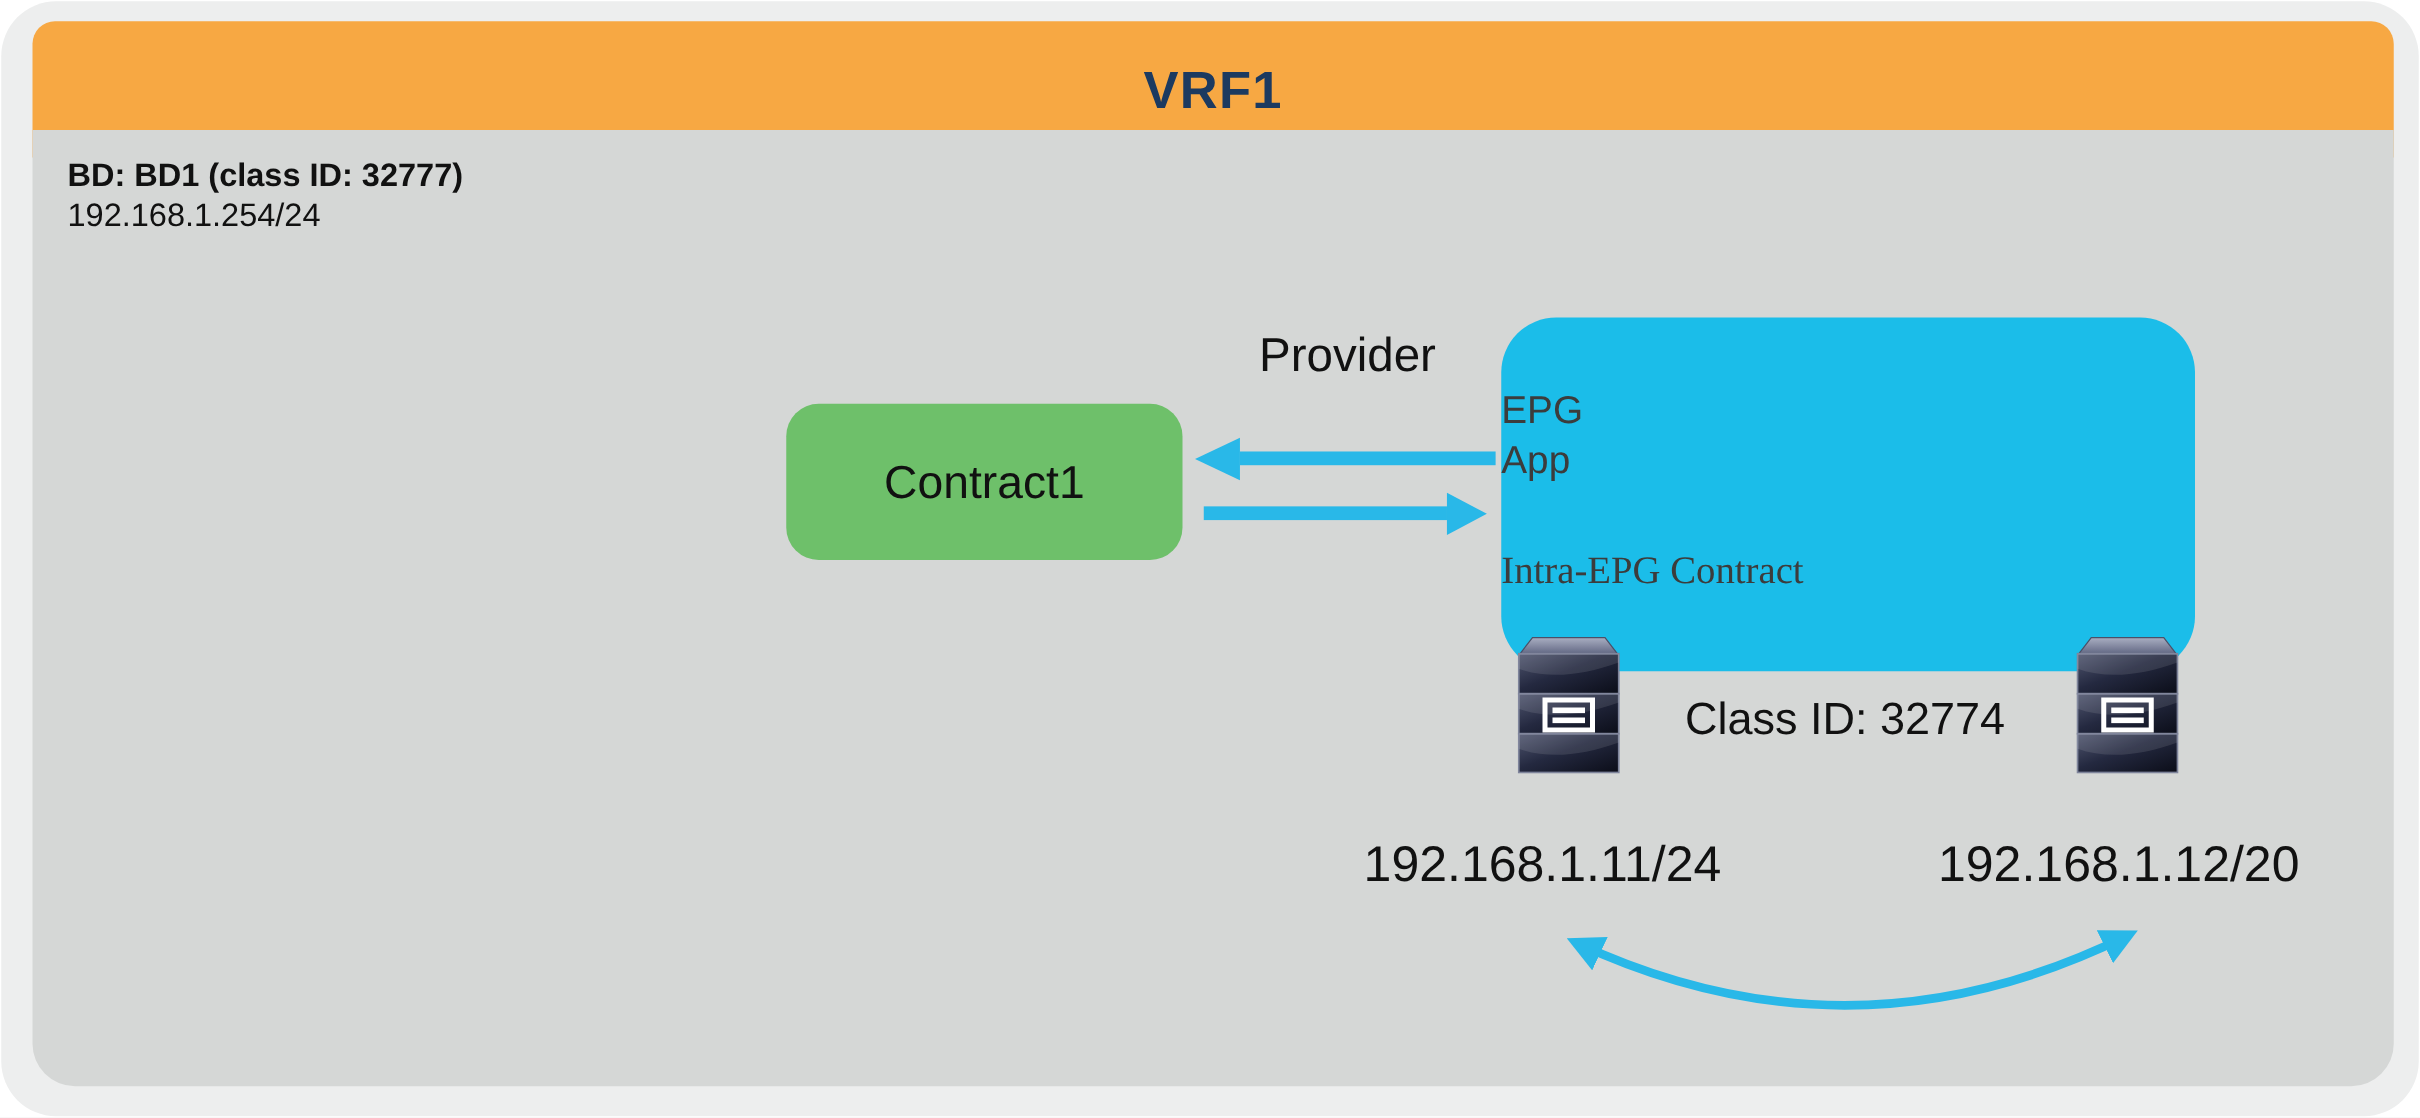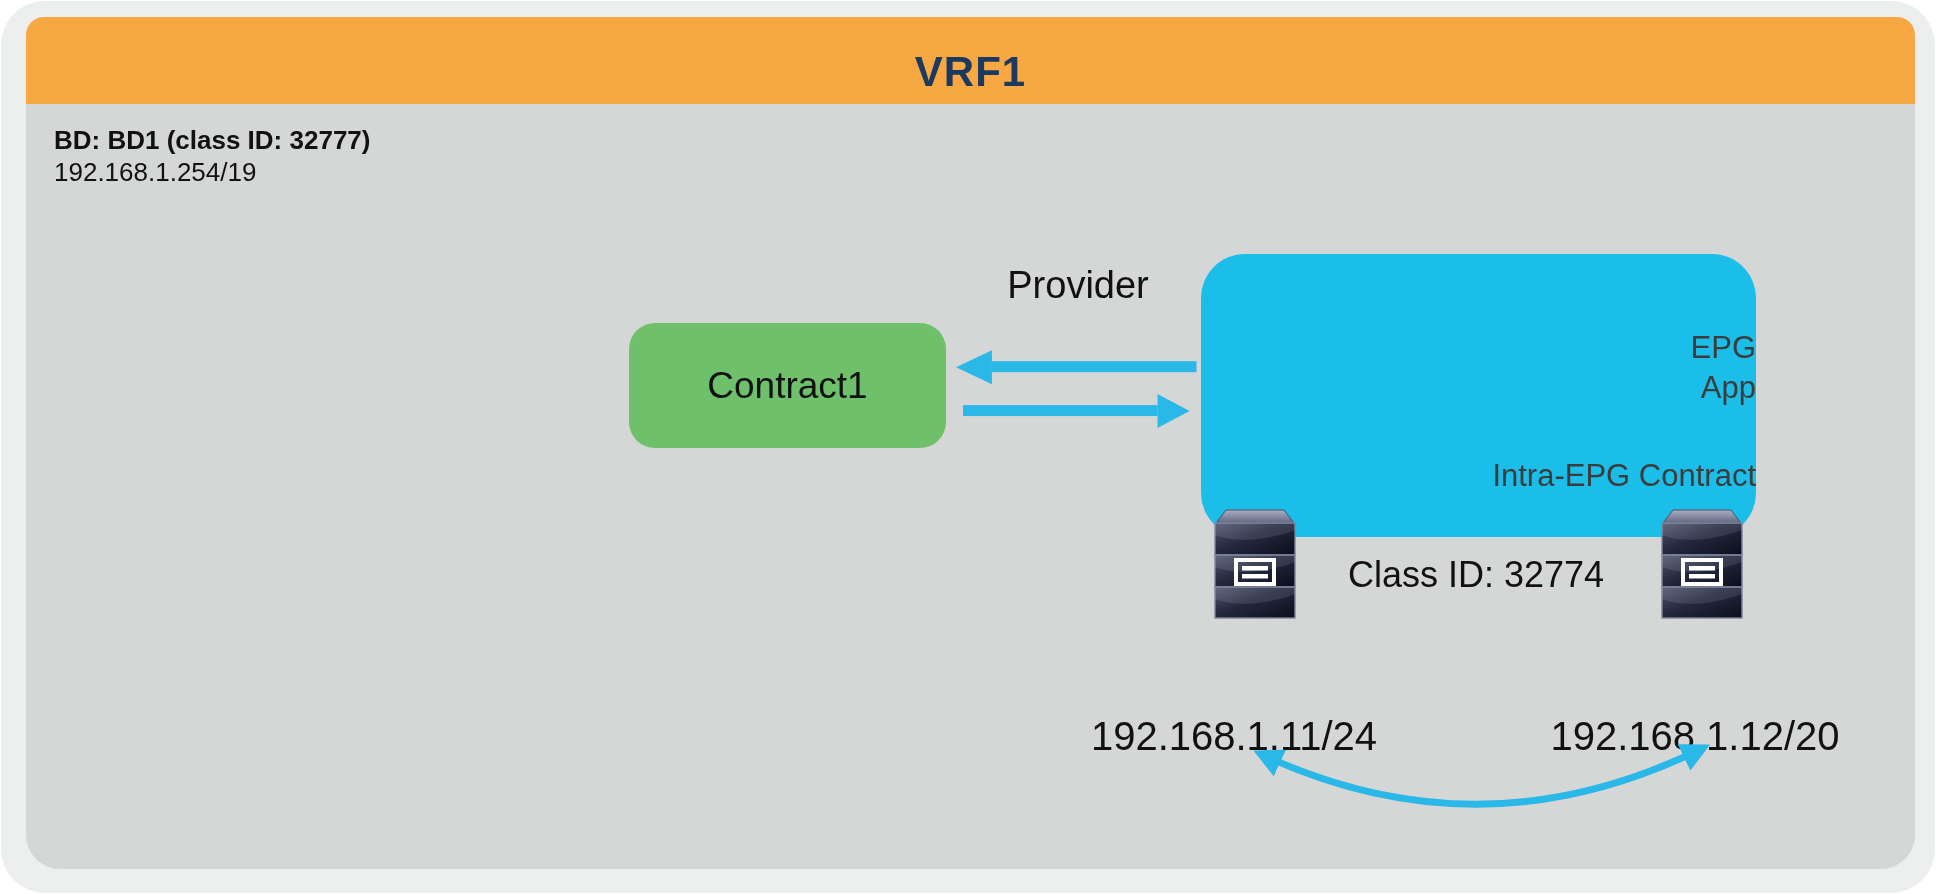--- a/index.html
+++ b/index.html
@@ -28,48 +28,48 @@
   .bd-label{font-weight:bold;}
   .contract-box{position:absolute;left:603px;top:219px;width:317px;height:125px;
     background:var(--green);border-radius:26px;
     display:flex;align-items:center;justify-content:center;
     font-size:37px;color:var(--ink);}
   .rel-label{position:absolute;width:260px;text-align:center;font-size:38px;color:var(--ink);}
   .provider{left:922px;top:160px;}
   .consumer{left:920px;top:362px;}
   .epg-box{position:absolute;left:1175px;top:150px;width:555px;height:283px;
     background:var(--cyan);border-radius:44px;
-    display:flex;flex-direction:column;align-items:flex-end;
-    padding-top:74px;color:var(--epg-ink);font-size:31px;line-height:40px;}
-  .epg-note{margin-top:48px;}
+    display:flex;flex-direction:column;align-items:flex-start;
+    padding-top:54px;color:var(--epg-ink);font-size:31px;line-height:40px;}
+  .epg-note{margin-top:48px;font-family:Liberation Serif, serif;}
   .server{position:absolute;width:82px;height:110px;}
   .server-left{left:1188px;top:405px;}
   .server-right{left:1635px;top:405px;}
   .classid{position:absolute;left:1280px;top:450px;width:340px;text-align:center;
     font-size:36px;color:var(--ink);}
-  .ip{position:absolute;width:390px;top:566px;text-align:center;font-size:40px;color:var(--ink);margin-top:44px;}
+  .ip{position:absolute;width:390px;top:566px;text-align:center;font-size:40px;color:var(--ink);}
   .ip1{left:1013px;}
   .ip2{left:1474px;}
   .arrows{position:absolute;inset:0;width:100%;height:100%;pointer-events:none;z-index:5;}
 </style>
 </head>
 <body>
 
 <div class="canvas">
   <div class="frame">
 
     <div class="vrf-header">
       <span class="vrf-title">VRF1</span>
     </div>
 
     <div class="bd-container">
 
       <div class="bd-info">
         <div class="bd-label">BD: BD1 (class ID: 32777)</div>
-        <div class="bd-subnet">192.168.1.254/19</div>
+        <div class="bd-subnet">192.168.1.254/24</div>
       </div>
 
       <div class="contract-box">
         <span>Contract1</span>
       </div>
 
       <div class="rel-label provider">Provider</div>
 
       <div class="epg-box">
         <div>EPG</div>

